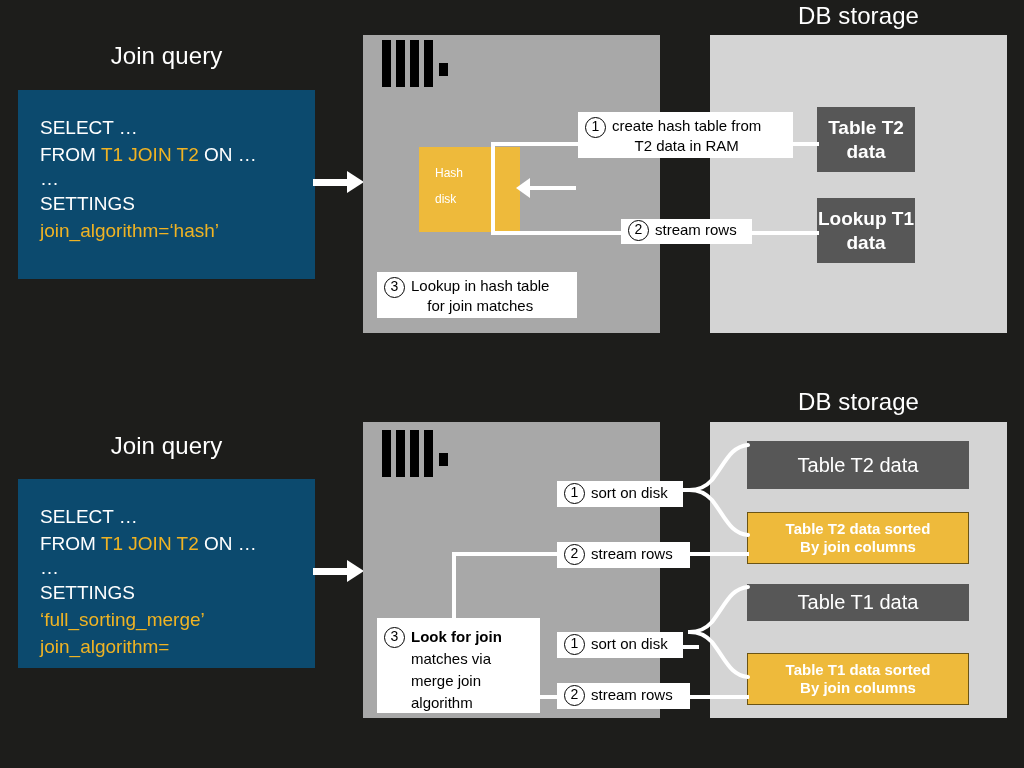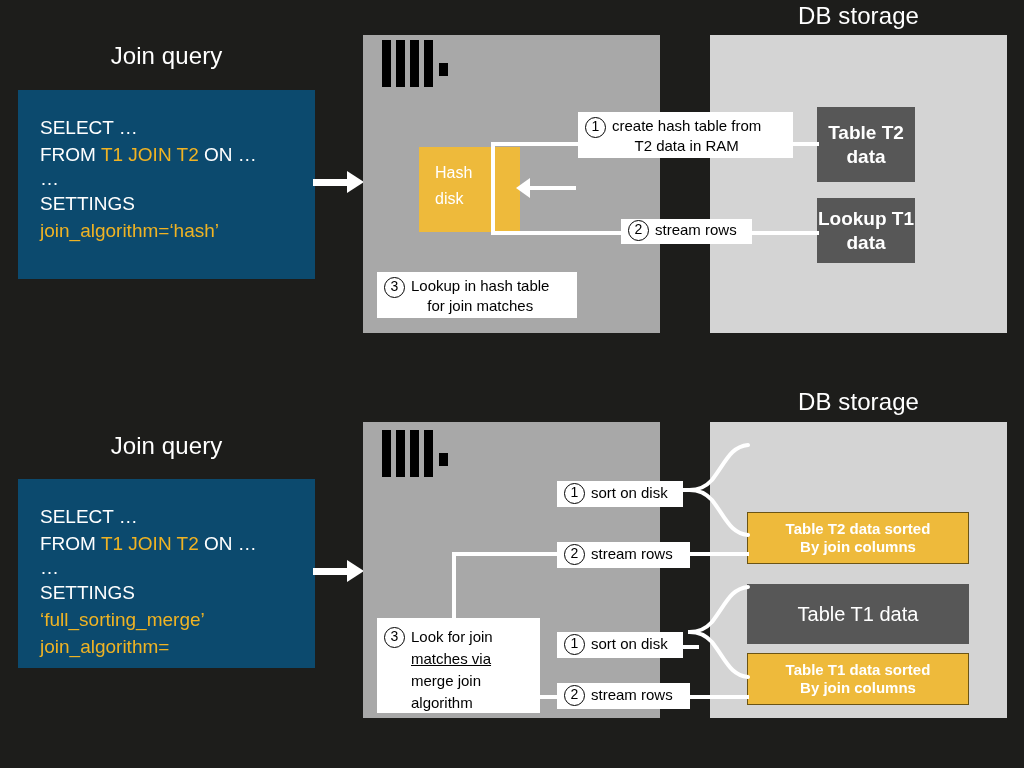--- a/index.html
+++ b/index.html
@@ -55,21 +55,21 @@
   .storage-panel{background:#d4d4d4;}
 
   
   .ch-bar{position:absolute;background:#000000;width:9px;height:47px;top:0;}
   .ch-dot{position:absolute;background:#000000;width:9px;height:13px;}
 
   
   .hash-tile{
     background:#eeba3b;
     color:#ffffff;
-    font-size:16px;
+    font-size:12px;
     line-height:26px;
     padding:13px 0 0 16px;
     box-sizing:border-box;
   }
 
   
   .tile-dark{
     background:#575757;
     color:#ffffff;
     font-weight:bold;
@@ -172,21 +172,21 @@
 
   <div class="abs hash-tile" style="left:419px;top:147px;width:101px;height:85px;">
     <div>Hash</div>
     <div>disk</div>
   </div>
 
   <div class="abs storage-panel" style="left:710px;top:35px;width:297px;height:298px;"></div>
 
   <div class="abs heading" style="left:710px;top:2px;width:297px;">DB storage</div>
 
-  <div class="abs tile-dark" style="left:817px;top:107px;width:98px;height:75px;font-size:19px;">
+  <div class="abs tile-dark" style="left:817px;top:107px;width:98px;height:65px;font-size:19px;">
     <div>
       <div>Table T2</div>
       <div>data</div>
     </div>
   </div>
   <div class="abs tile-dark" style="left:817px;top:198px;width:98px;height:65px;font-size:19px;">
     <div>
       <div>Lookup T1</div>
       <div>data</div>
     </div>
@@ -247,29 +247,30 @@
     <span class="ch-bar" style="left:14px;"></span>
     <span class="ch-bar" style="left:28px;"></span>
     <span class="ch-bar" style="left:42px;"></span>
     <span class="ch-dot" style="left:57px;top:23px;"></span>
   </div>
 
   <div class="abs storage-panel" style="left:710px;top:422px;width:297px;height:296px;"></div>
 
   <div class="abs heading" style="left:710px;top:388px;width:297px;">DB storage</div>
 
+  <div class="abs tile-plain" style="left:747px;top:441px;width:222px;height:48px;font-size:20px;">Table T2 data</div>
 
   <div class="abs tile-amber" style="left:747px;top:512px;width:222px;height:52px;font-size:15px;">
     <div>
       <div>Table T2 data sorted</div>
       <div>By join columns</div>
     </div>
   </div>
 
-  <div class="abs tile-plain" style="left:747px;top:584px;width:222px;height:60px;font-size:20px;">Table T1 data</div>
+  <div class="abs tile-plain" style="left:747px;top:584px;width:222px;height:37px;font-size:20px;">Table T1 data</div>
 
   <div class="abs tile-amber" style="left:747px;top:653px;width:222px;height:52px;font-size:15px;">
     <div>
       <div>Table T1 data sorted</div>
       <div>By join columns</div>
     </div>
   </div>
 
   <svg class="brace" style="left:686px;top:440px;width:66px;height:100px;" viewBox="0 0 66 100">
     <path d="M 62 5 C 44 7, 40 22, 26 40 C 16 51, 6 50, 2 50 C 6 50, 16 49, 26 60 C 40 78, 44 93, 62 95" fill="none" stroke="#ffffff" stroke-width="4" stroke-linecap="round"></path>
@@ -309,20 +310,20 @@
   </div>
 
   <div class="abs callout" style="left:557px;top:683px;width:133px;height:26px;align-items:center;padding-top:2px;">
     <span class="num">2</span>
     <span class="txt">stream rows</span>
   </div>
 
   <div class="abs callout" style="left:377px;top:618px;width:163px;height:95px;padding-top:8px;">
     <span class="num">3</span>
     <span class="txt" style="line-height:22px;">
-      <span style="display:block;">Look for join</span>
-      <span style="display:block;text-decoration:underline;">matches via</span>
+      <span style="display:block;font-weight:bold;">Look for join</span>
+      <span style="display:block;">matches via</span>
       <span style="display:block;">merge join</span>
       <span style="display:block;">algorithm</span>
     </span>
   </div>
 
 </div>
 
 </body></html>

